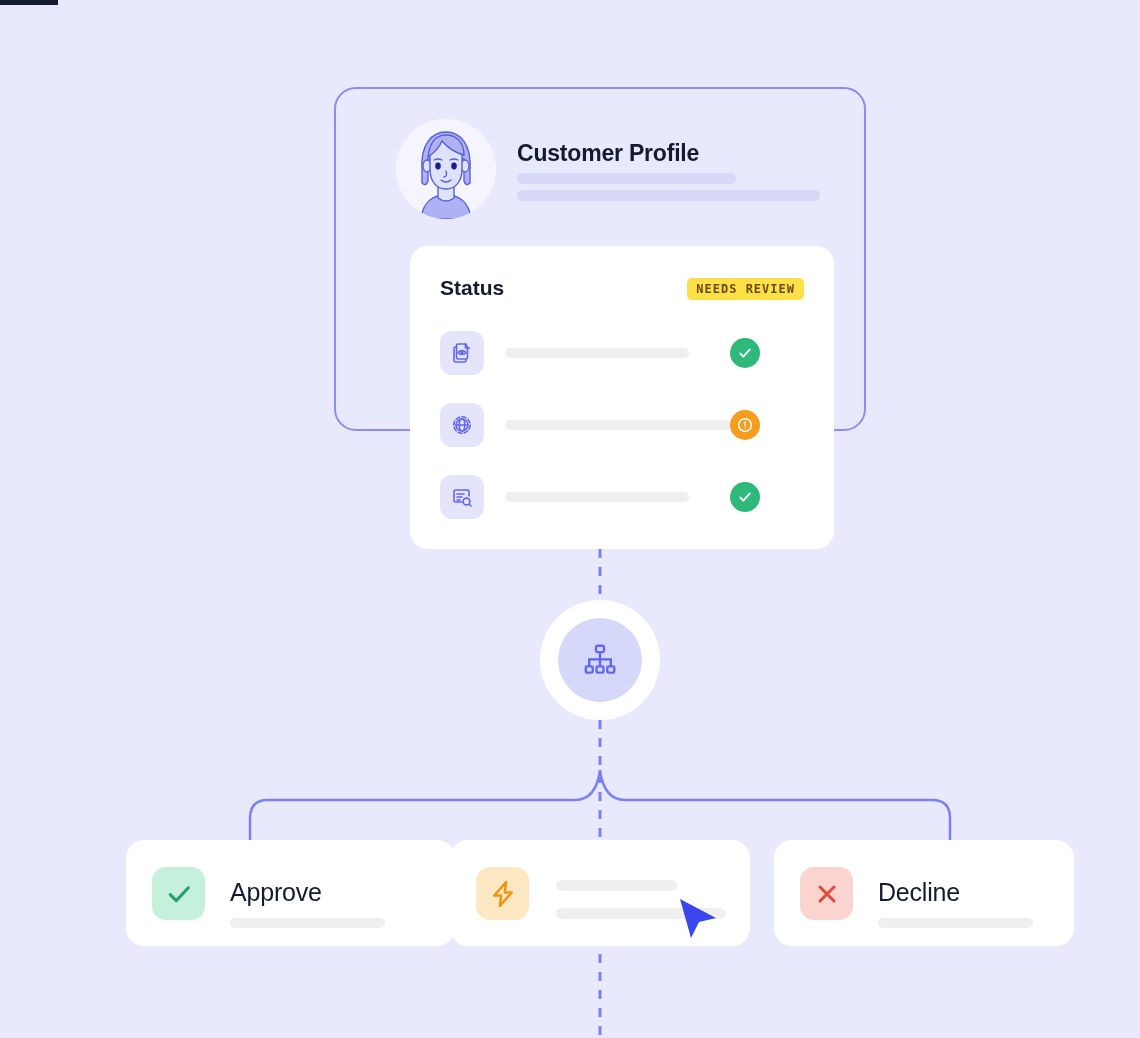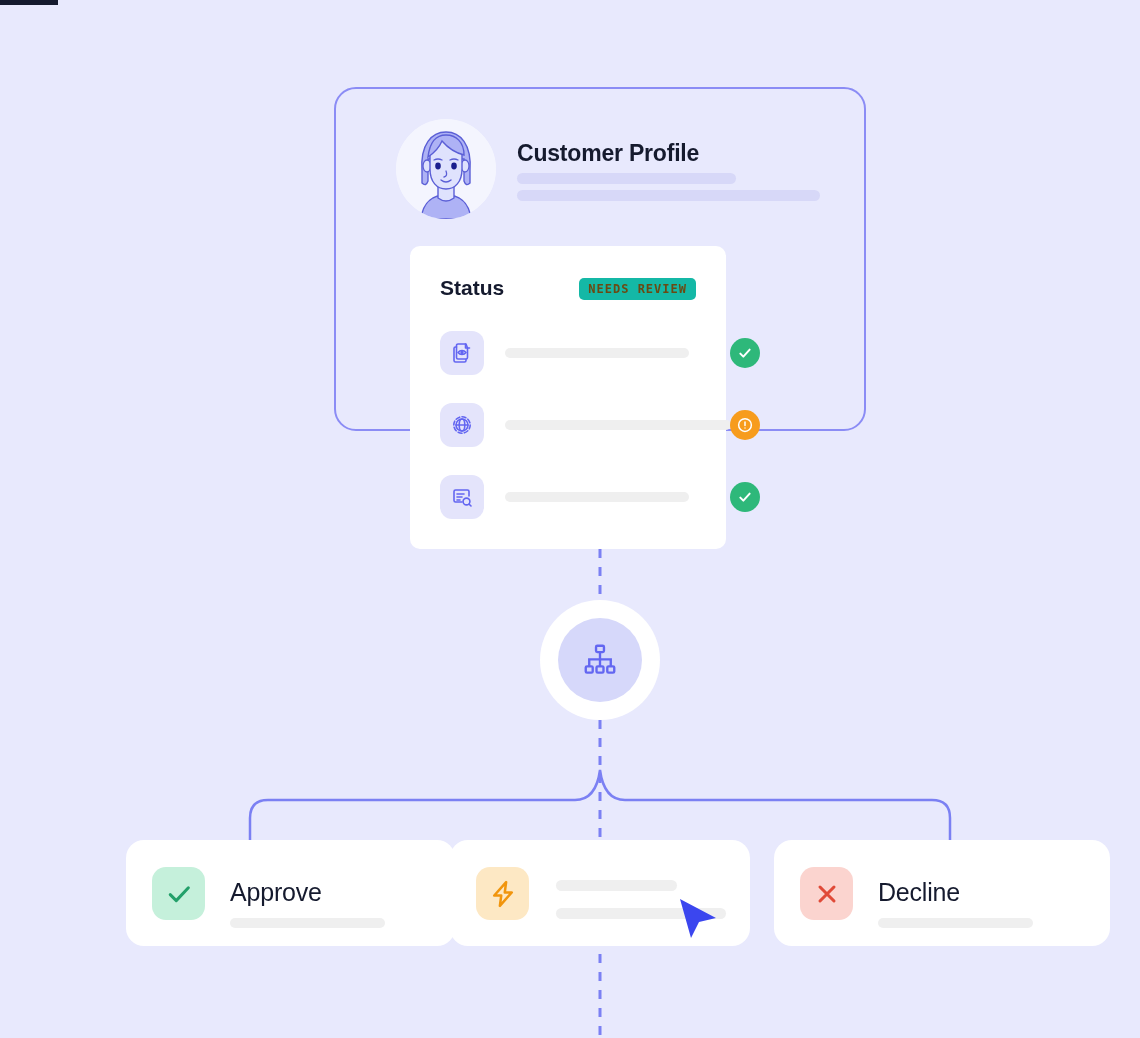--- a/index.html
+++ b/index.html
@@ -33,30 +33,30 @@
     position:absolute;left:517px;top:140px;
     font-size:23px;font-weight:700;color:#151a2e;letter-spacing:-0.2px;
     white-space:nowrap;
   }
   .pskel{position:absolute;height:11px;border-radius:6px;background:#d7d8f8;}
   .pskel.a{left:517px;top:173px;width:219px;}
   .pskel.b{left:517px;top:190px;width:303px;}
 
   
   .status-card{
-    position:absolute;left:410px;top:246px;width:316px;height:303px;
-    background:#ffffff;border-radius:10px;
+    position:absolute;left:410px;top:246px;width:424px;height:303px;
+    background:#ffffff;border-radius:18px;
   }
   .status-title{
     position:absolute;left:30px;top:30px;
     font-size:21px;font-weight:700;color:#151a2e;
   }
   .status-badge{
     position:absolute;right:30px;top:32px;
-    background:#14b8a6;color:#6a4a12;
+    background:#fde047;color:#6a4a12;
     font-family:"DejaVu Sans Mono", monospace;
     font-size:12px;letter-spacing:1.0px;font-weight:700;
     padding:5px 9px;border-radius:5px;line-height:1;
     white-space:nowrap;
   }
   .srow{position:absolute;left:30px;width:320px;height:44px;display:flex;align-items:center;}
   .srow.r1{top:85px;}
   .srow.r2{top:157px;}
   .srow.r3{top:229px;}
   .sicon{
@@ -83,21 +83,21 @@
     width:84px;height:84px;border-radius:50%;background:#d6d8fa;
     display:flex;align-items:center;justify-content:center;
   }
 
   
   .acard{
     position:absolute;background:#ffffff;border-radius:18px;height:106px;
   }
   .acard.left{left:126px;top:840px;width:300px;padding-left:29px;}
   .acard.mid{left:450px;top:840px;width:300px;}
-  .acard.right{left:774px;top:840px;width:336px;}
+  .acard.right{left:774px;top:840px;width:300px;}
   .atile{
     position:absolute;left:26px;top:27px;width:53px;height:53px;border-radius:14px;
     display:flex;align-items:center;justify-content:center;
   }
   .atile.green{background:#c5f0db;}
   .atile.amber{background:#fde8c4;}
   .atile.red{background:#fbd4cf;}
   .alabel{
     position:absolute;left:104px;top:38px;
     font-size:25px;font-weight:400;color:#151a2e;letter-spacing:-0.2px;

